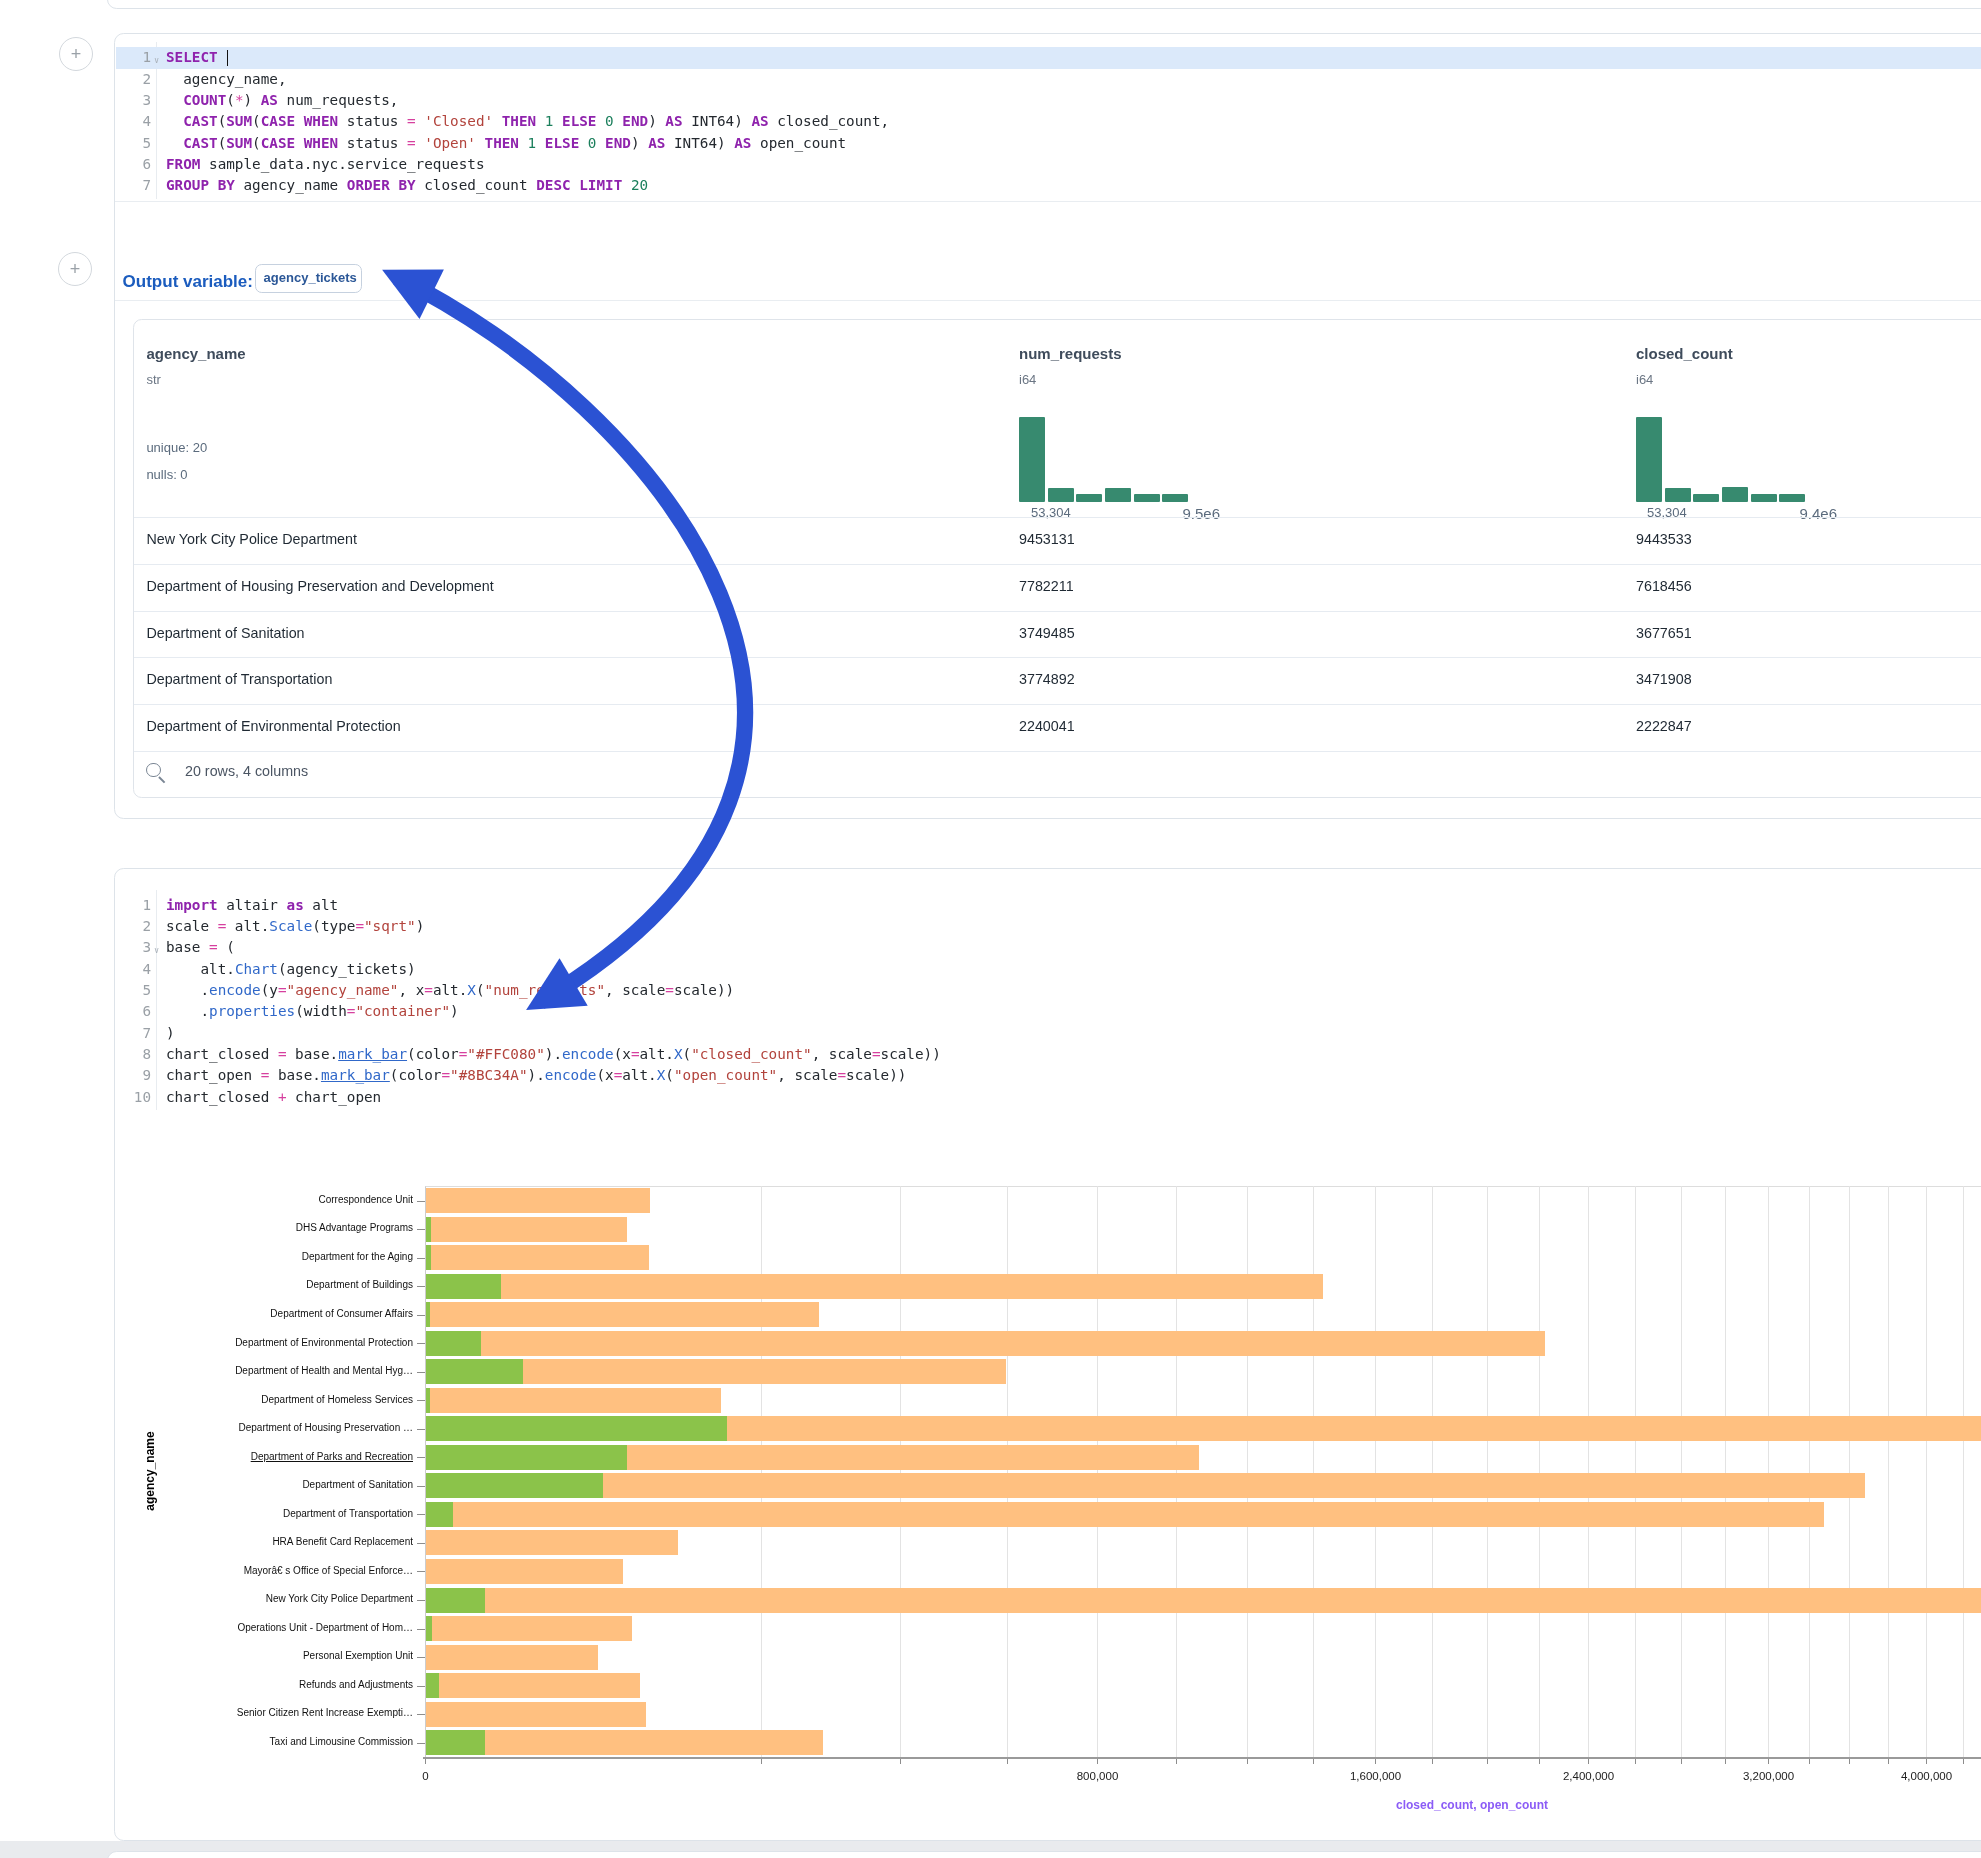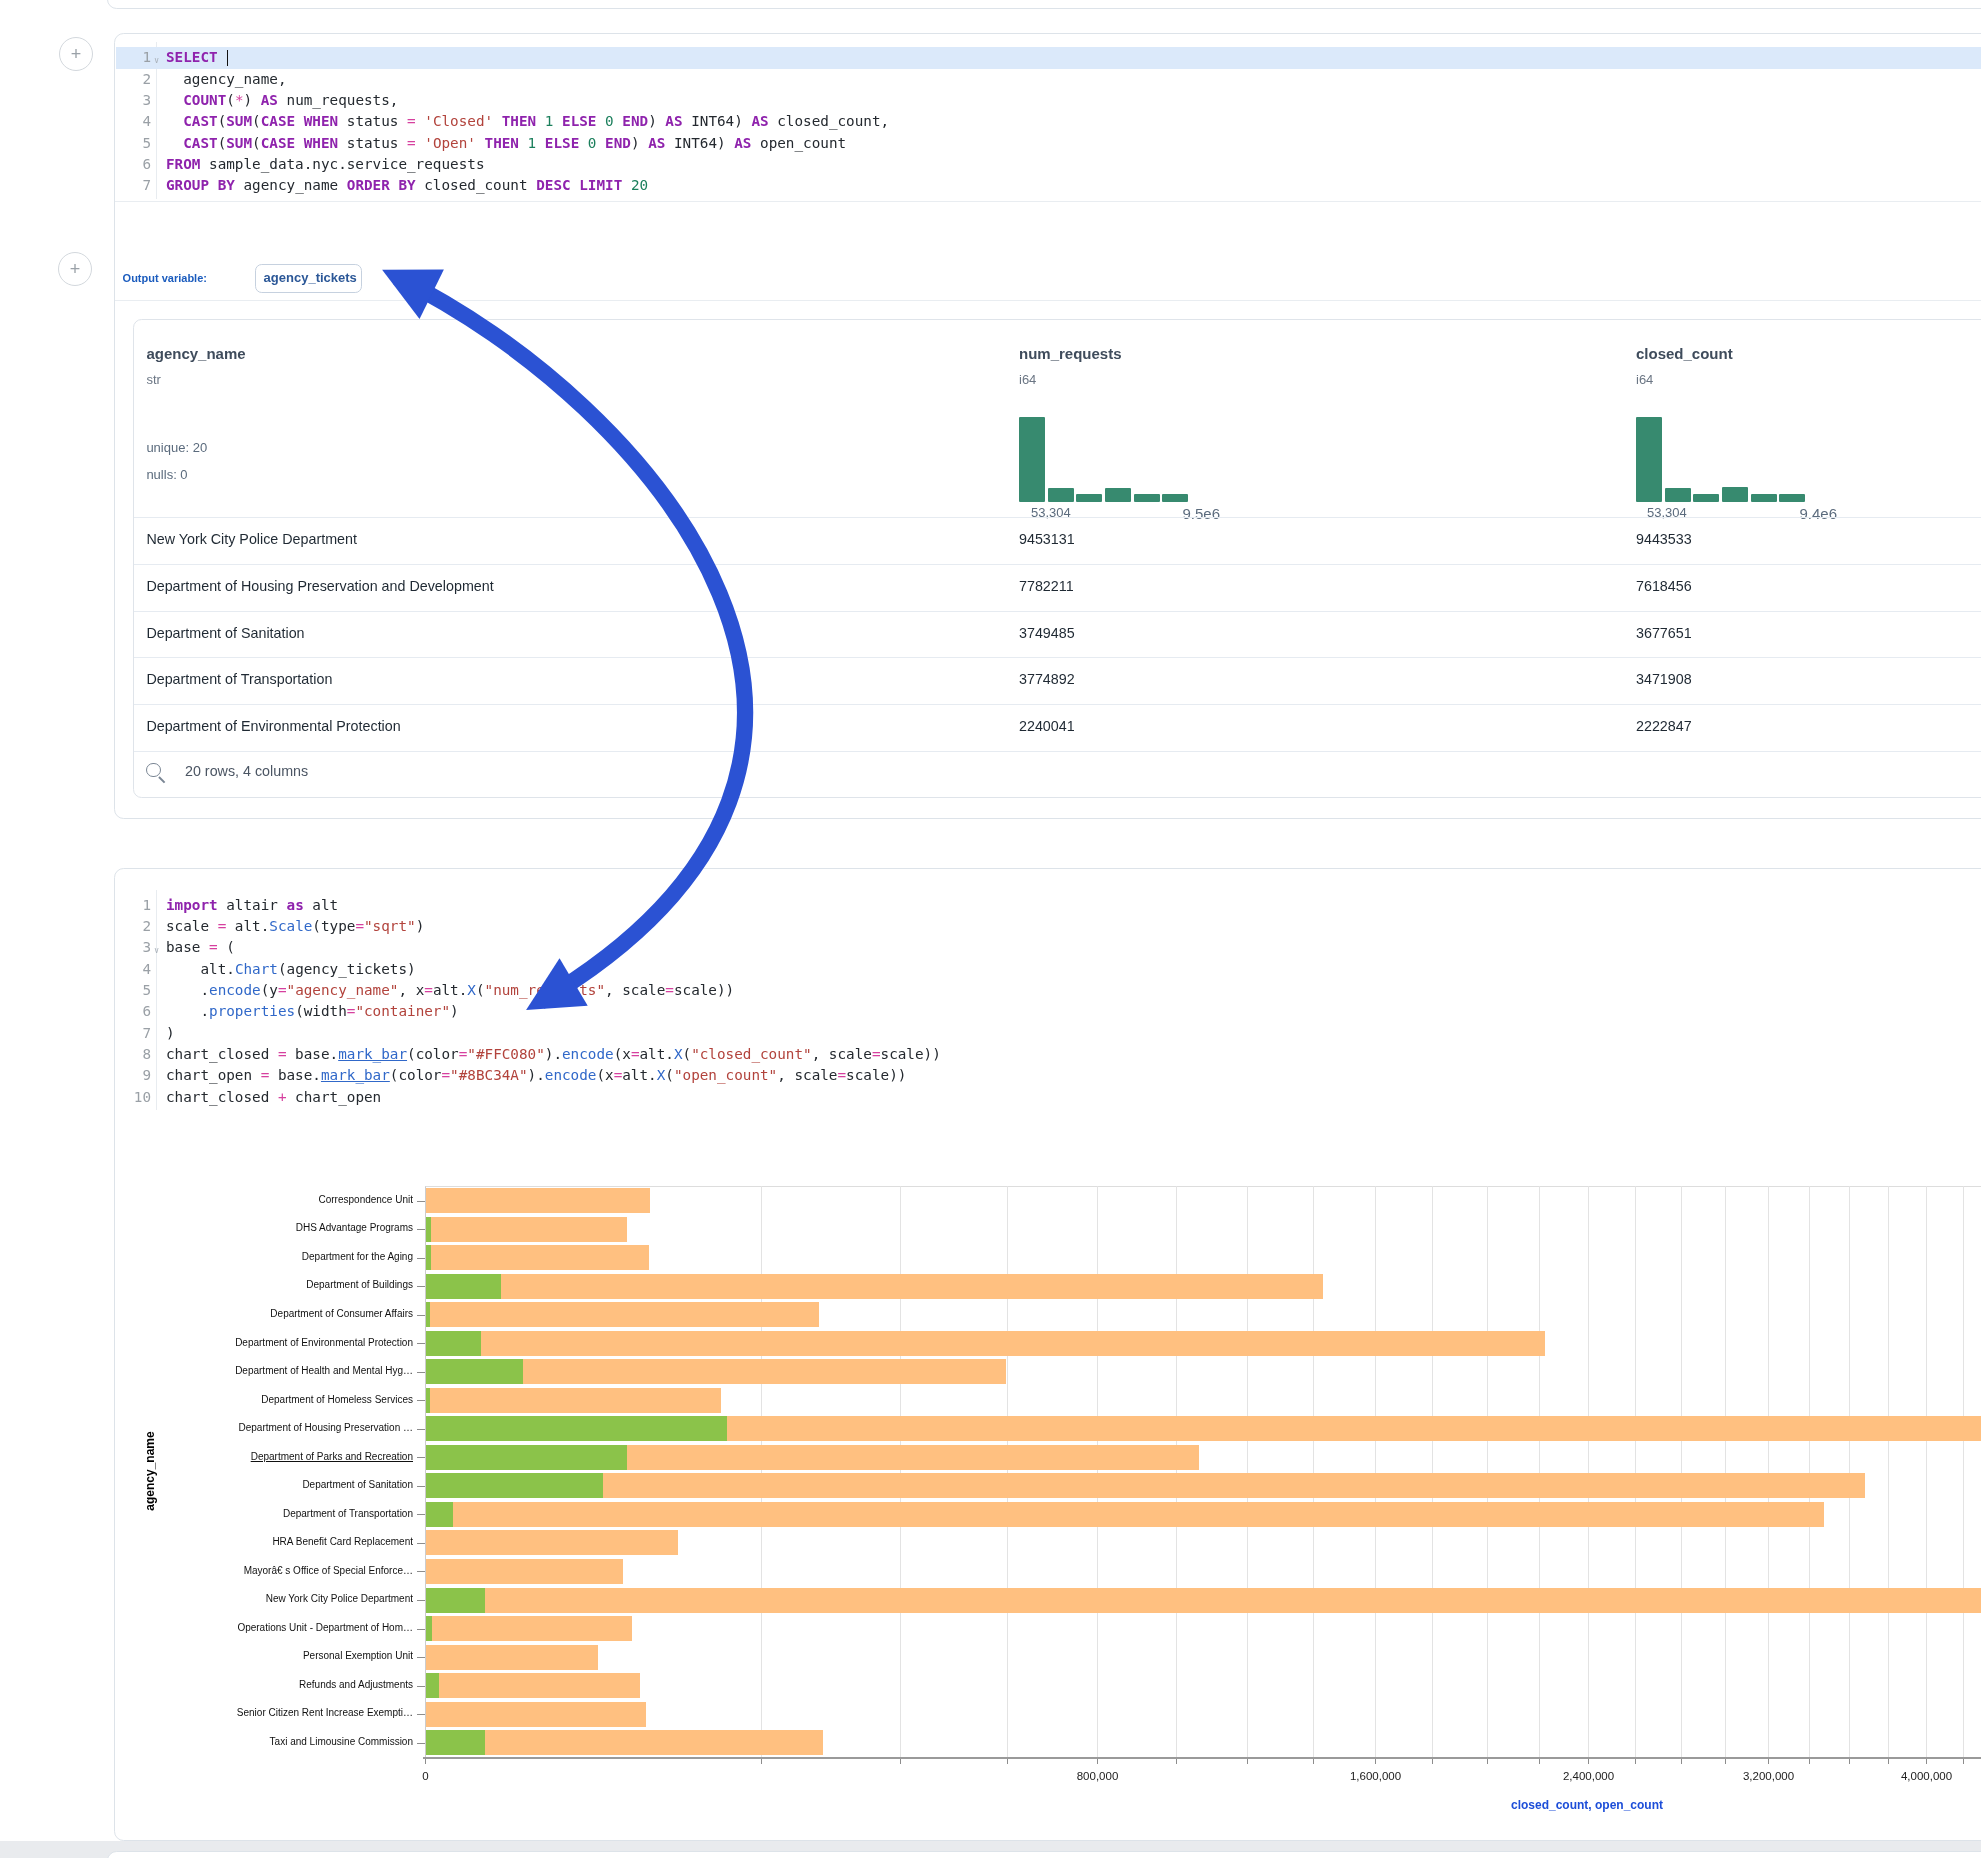--- a/index.html
+++ b/index.html
@@ -34,21 +34,21 @@
   .tk-nm{color:#1b7f5c;}
   .tk-op{color:#d6409f;}
   .tk-fn{color:#3068c9;}
   .tk-fnu{color:#3068c9;text-decoration:underline;}
   .tk-pl{color:#24292f;}
   .caret{display:inline-block;width:0;height:16.3px;border-left:1.6px solid #111;vertical-align:middle;margin-left:1px;}
   #sql-divider{position:absolute;left:0;right:0;top:167px;border-top:1.4px solid #e9edf1;}
   #out-divider{position:absolute;left:0;right:0;top:266px;border-top:1.4px solid #e9edf1;}
 
   
-  #output-var-label{position:absolute;left:7.6px;top:238px;font-size:11px;font-weight:bold;color:#1b5cbe;}
+  #output-var-label{position:absolute;left:7.6px;top:238px;font-size:17px;font-weight:bold;color:#1b5cbe;}
   #output-var-pill{
     position:absolute;left:140px;top:230px;width:107px;height:29px;box-sizing:border-box;
     border:1.4px solid #c6d1df;border-radius:6.7px;background:#fff;color:#2b5797;font-weight:bold;
     font-size:13px;line-height:26px;padding-left:7.6px;white-space:nowrap;overflow:hidden;
   }
 
   
   #table-card{left:133px;top:319px;width:1866px;height:479px;border-color:#dfe4ea;border-radius:8.6px;overflow:hidden;}
   .col-name{position:absolute;top:25px;font-size:15px;font-weight:bold;color:#3f4c5c;}
   .col-type{position:absolute;top:52px;font-size:13px;color:#6b7684;}
@@ -68,21 +68,21 @@
   #chart-root{position:absolute;left:0;top:0;width:1982px;height:1858px;pointer-events:none;}
   #plot-frame{position:absolute;left:425px;top:1186px;width:1556px;height:571px;border-left:1.4px solid #cccccc;border-top:1px solid #dddddd;box-sizing:border-box;}
   #axis-line{position:absolute;left:423px;top:1757px;width:1558px;border-top:2.4px solid #9a9a9a;}
   .gridline{position:absolute;top:1186px;height:571px;width:1px;background:#e3e3e3;}
   .bar{position:absolute;left:426px;}
   .y-tick{position:absolute;left:417px;width:7.6px;border-top:1px solid #8d8d8d;}
   .y-label{position:absolute;left:126px;width:287px;text-align:right;font-size:10px;color:#111;}
   .x-tick{position:absolute;top:1758px;height:5.7px;border-left:1px solid #8d8d8d;}
   .x-label{position:absolute;top:1770px;width:115px;margin-left:-57px;text-align:center;font-size:11.5px;color:#222;}
   #y-axis-title{position:absolute;left:54px;top:1464px;width:191px;text-align:center;font-size:12px;font-weight:bold;color:#000;transform:rotate(-90deg);}
-  #x-axis-title{position:absolute;left:1396px;top:1798px;width:382px;text-align:center;font-size:12px;font-weight:bold;color:#1d4ed8;}
+  #x-axis-title{position:absolute;left:1396px;top:1798px;width:382px;font-size:12px;font-weight:bold;color:#8b5cf6;}
 
   #arrow-svg{position:absolute;left:0;top:0;z-index:40;pointer-events:none;}
 </style>
 </head>
 <body>
 
 <div class="card" id="prev-card"></div>
 
 <div class="plus-btn" id="plus-1">+</div>
 <div class="plus-btn" id="plus-2">+</div>

